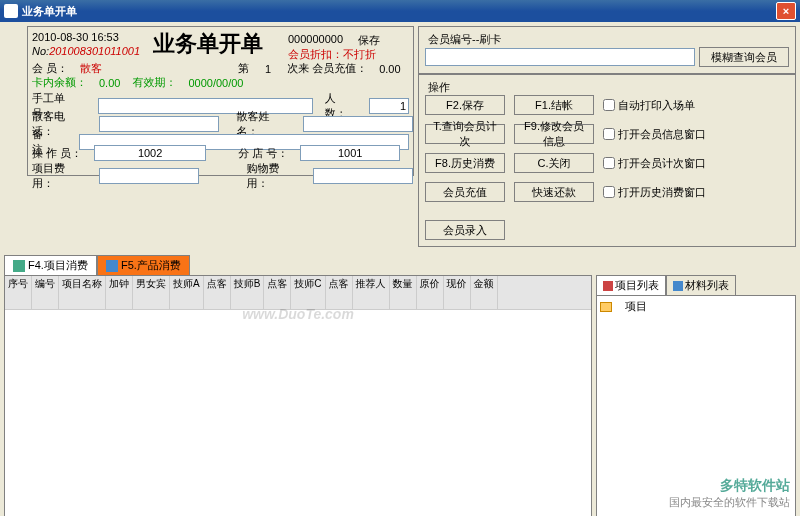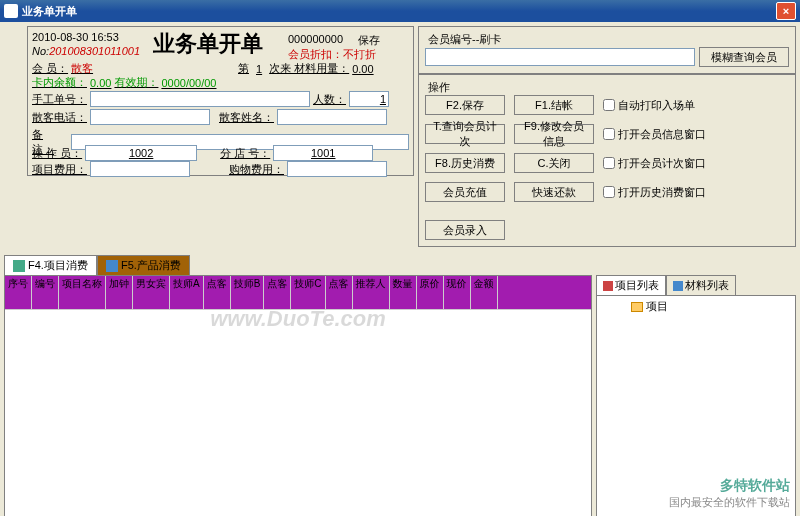--- a/index.html
+++ b/index.html
@@ -14,53 +14,53 @@
 
 .leftcol { width: 410px; padding-left: 23px; }
 .header-panel { border: 1px solid #808080; padding: 4px; background: #ece9d8; position: relative; height: 150px; }
 .header-title { font-size: 22px; font-weight: bold; position: absolute; left: 125px; top: 2px; }
 .header-date { position: absolute; left: 4px; top: 4px; }
 .header-no { position: absolute; left: 4px; top: 18px; font-style: italic; }
 .header-no .nov { color: #c00; }
 .header-zero { position: absolute; left: 260px; top: 6px; }
 .header-save { position: absolute; left: 330px; top: 6px; }
 .header-disc { position: absolute; left: 260px; top: 20px; color: #c00; }
-.form-row { position: absolute; display: flex; align-items: center; gap: 3px; text-decoration: underline; }
+.form-row { position: absolute; display: flex; align-items: center; gap: 12px; }
 .lbl { color: #000; }
 .lbl-red { color: #c00; }
 .lbl-green { color: #090; }
 .inp { border: 1px solid #7f9db9; background: #fff; height: 16px; padding: 0 2px; }
 
 .right-top { flex: 1; }
 .fieldset { border: 1px solid #808080; padding: 6px; background: #ece9d8; }
 .fieldset-title { margin-top: -12px; background: #ece9d8; display: inline-block; padding: 0 3px; }
 .member-row { display: flex; gap: 4px; align-items: center; }
 .btn { border: 1px solid #808080; background: #ece9d8; height: 20px; padding: 0 6px; cursor: pointer; display: inline-flex; align-items: center; justify-content: center; min-width: 70px; }
 .ops-grid { display: grid; grid-template-columns: 80px 80px 120px; gap: 9px; }
 .chk { display: flex; align-items: center; gap: 3px; }
 .chk input { width: 12px; height: 12px; }
 
 .tabs { display: flex; margin-top: 4px; }
-.tab { border: 1px solid #808080; background: #a16207; padding: 2px 8px; display: flex; align-items: center; gap: 3px; cursor: pointer; border-bottom: none; }
+.tab { border: 1px solid #808080; background: #f97316; padding: 2px 8px; display: flex; align-items: center; gap: 3px; cursor: pointer; border-bottom: none; }
 .tab.active { background: #fff; }
 .tab-icon { width: 12px; height: 12px; background: #4a8; display: inline-block; }
 
 .toolbar-row { display: flex; align-items: center; gap: 4px; padding: 4px; border: 1px solid #808080; border-top: none; background: #ece9d8; }
 .main-area { display: flex; }
 .table-area { flex: 1; border: 1px solid #808080; background: #fff; height: 260px; overflow: auto; position: relative; }
-.table-head { display: flex; background: #a21caf; border-bottom: 1px solid #ccc; height: 34px; position: sticky; top:0; }
+.table-head { display: flex; background: #e5e5e5; border-bottom: 1px solid #ccc; height: 34px; position: sticky; top:0; }
 .th { border-right: 1px solid #ccc; padding: 1px 3px; white-space: nowrap; font-size: 10px; }
-.watermark { position: absolute; left: 50%; top: 30px; transform: translateX(-50%); font-size: 22px; color: rgba(0,0,0,0.15); font-style: italic; font-weight: bold; pointer-events: none; }
+.watermark { position: absolute; left: 50%; top: 30px; transform: translateX(-50%); font-size: 14px; color: rgba(0,0,0,0.15); font-style: italic; font-weight: bold; pointer-events: none; }
 
 .side-panel { width: 200px; margin-left: 4px; }
 .side-tabs { display: flex; }
 .side-tab { border: 1px solid #808080; padding: 2px 6px; background: #ece9d8; cursor: pointer; display: flex; align-items: center; gap: 2px; border-bottom: none; font-size: 10px; }
 .side-tab.active { background: #fff; }
 .side-tree { border: 1px solid #808080; background: #fff; height: 272px; padding: 3px; }
-.tree-item { display: flex; align-items: center; gap: 3px; margin-left: 31px; }
+.tree-item { display: flex; align-items: center; gap: 13px; }
 .folder-icon { width: 12px; height: 10px; background: #fc6; border: 1px solid #c80; display: inline-block; }
 
 .footer-watermark { position: absolute; right: 10px; bottom: 6px; text-align: right; color: #888; }
 .footer-watermark .logo { font-size: 14px; font-weight: bold; color: #5a9; }
 </style>
 </head>
 <body>
 
 <div class="titlebar">
   <span class="icon"></span>
@@ -78,21 +78,21 @@
       <div class="header-save">保存</div>
       <div class="header-disc"><span>会员折扣：</span><span>不打折</span></div>
 
       <div class="form-row" style="top:34px; left:4px;">
         <span class="lbl">会 员：</span>
         <span class="lbl-red">散客</span>
       </div>
       <div class="form-row" style="top:34px; left:210px;">
         <span>第</span>
         <span style="margin:0 4px;">1</span>
-        <span>次来 材料用量：</span>
+        <span>次来 会员充值：</span>
         <span>0.00</span>
       </div>
       <div class="form-row" style="top:48px; left:4px;">
         <span class="lbl-green">卡内余额：</span>
         <span class="lbl-green">0.00</span>
         <span class="lbl-green">有效期：</span>
         <span class="lbl-green">0000/00/00</span>
       </div>
       <div class="form-row" style="top:64px; left:4px; right:4px;">
         <span class="lbl">手工单号：</span>

